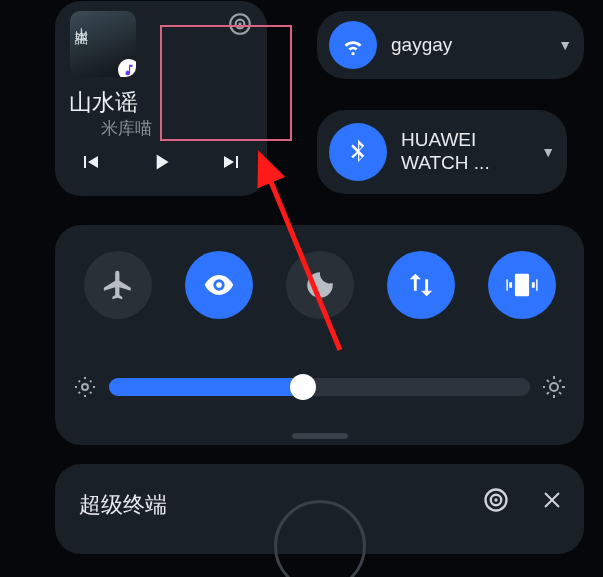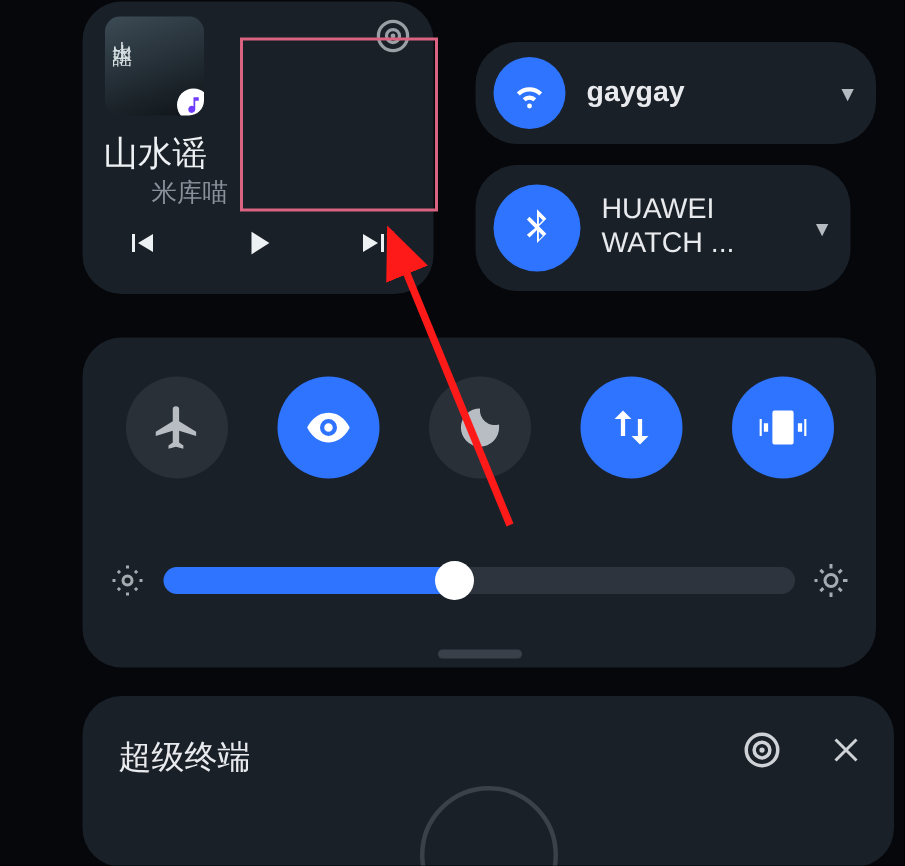--- a/index.html
+++ b/index.html
@@ -1,33 +1,33 @@
 <!DOCTYPE html>
 <html><head>
 <meta charset="utf-8">
 <style>
 html,body{margin:0;padding:0;width:603px;height:577px;background:#000;font-family:"PingFang SC","Helvetica Neue",Arial,sans-serif;overflow:hidden;}
 .screen{position:relative;width:603px;height:577px;background:#05070b;}
 .card{position:absolute;background:#1a2028;border-radius:26px;}
 
-.music{left:55px;top:1px;width:234px;height:195px;}
+.music{left:55px;top:1px;width:212px;height:195px;}
 .album{position:absolute;left:15px;top:10px;width:66px;height:66px;border-radius:10px;background:linear-gradient(160deg,#3c4b55 0%,#0e1318 100%);overflow:hidden;}
 .album-badge{position:absolute;right:-4px;bottom:-4px;width:22px;height:22px;border-radius:50%;background:#fff;display:flex;align-items:center;justify-content:center;}
 .album-badge svg{width:14px;height:14px;fill:#6f3cff;}
 .album-label{position:absolute;left:4px;top:6px;color:#d8e0e3;font-size:13px;line-height:14px;writing-mode:vertical-rl;letter-spacing:2px;font-family:"Songti SC","SimSun",serif;}
 .src-ic{position:absolute;right:10px;top:6px;width:34px;height:34px;border-radius:50%;display:flex;align-items:center;justify-content:center;}
 .src-ic svg{width:26px;height:26px;stroke:#9aa0a6;fill:none;stroke-width:2;}
 .title{position:absolute;left:14px;top:86px;color:#eef1f4;font-size:23px;font-weight:400;}
 .artist{position:absolute;left:14px;top:116px;color:#8b919a;font-size:17px;margin-left:32px;}
 .controls{position:absolute;left:0;right:0;bottom:12px;height:40px;display:flex;justify-content:space-around;align-items:center;}
 .controls svg{fill:#eef1f4;}
 .pink-box{position:absolute;left:160px;top:25px;width:128px;height:112px;border:2px solid #d96380;pointer-events:none;}
 
 .pill{position:absolute;background:#1a2028;border-radius:28px;display:flex;align-items:center;gap:14px;padding:0 12px;box-sizing:border-box;}
-.wifi{left:317px;top:28px;width:267px;height:68px;font-weight:bold;}
+.wifi{left:317px;top:11px;width:267px;height:68px;}
 .bt{left:317px;top:110px;width:250px;height:84px;}
 .circle-ic{width:48px;height:48px;border-radius:50%;background:#2e74ff;display:flex;align-items:center;justify-content:center;flex:0 0 48px;}
 .circle-ic svg{fill:#fff;}
 .bt .circle-ic{width:58px;height:58px;flex:0 0 58px;}
 .pill-label{color:#e8eaed;font-size:19px;line-height:1.2;flex:1;}
 .bt .pill-label{font-size:19px;}
 .chev{color:#b6bbc2;font-size:14px;}
 
 .toggles{left:55px;top:225px;width:529px;height:220px;}
 .trow{position:absolute;left:0;right:0;top:26px;display:flex;justify-content:space-around;align-items:center;padding:0 12px;}
@@ -37,21 +37,21 @@
 .tog svg{fill:#fff;width:34px;height:34px;}
 .tog.off svg{fill:#b8bdc4;}
 .brightness-row{position:absolute;left:18px;right:18px;bottom:38px;height:40px;display:flex;align-items:center;gap:12px;}
 .sun{width:24px;height:24px;flex:0 0 24px;display:flex;align-items:center;justify-content:center;}
 .sun svg{stroke:#a6abb2;fill:none;stroke-width:2;}
 .track{flex:1;height:18px;background:#2e343d;border-radius:10px;position:relative;}
 .fill{position:absolute;left:0;top:0;bottom:0;background:#2e74ff;border-radius:10px;}
 .thumb{position:absolute;top:50%;width:26px;height:26px;border-radius:50%;background:#fff;transform:translate(-50%,-50%);}
 .handle{position:absolute;left:50%;bottom:6px;width:56px;height:6px;background:#3a4049;border-radius:4px;transform:translateX(-50%);}
 
-.sterm{left:55px;top:464px;width:529px;height:114px;padding-left:12px;}
+.sterm{left:55px;top:464px;width:529px;height:90px;}
 .sterm-title{position:absolute;left:24px;top:26px;color:#e8eaed;font-size:22px;}
 .sterm-icons{position:absolute;right:20px;top:22px;display:flex;gap:30px;align-items:center;}
 .sterm-icons svg{stroke:#cfd2d6;fill:none;stroke-width:2;}
 .sterm-circle{position:absolute;left:50%;bottom:-38px;width:86px;height:86px;border:3px solid #3b4149;border-radius:50%;transform:translateX(-50%);}
 
 .arrow{position:absolute;pointer-events:none;}
 </style>
 </head>
 <body>
 

